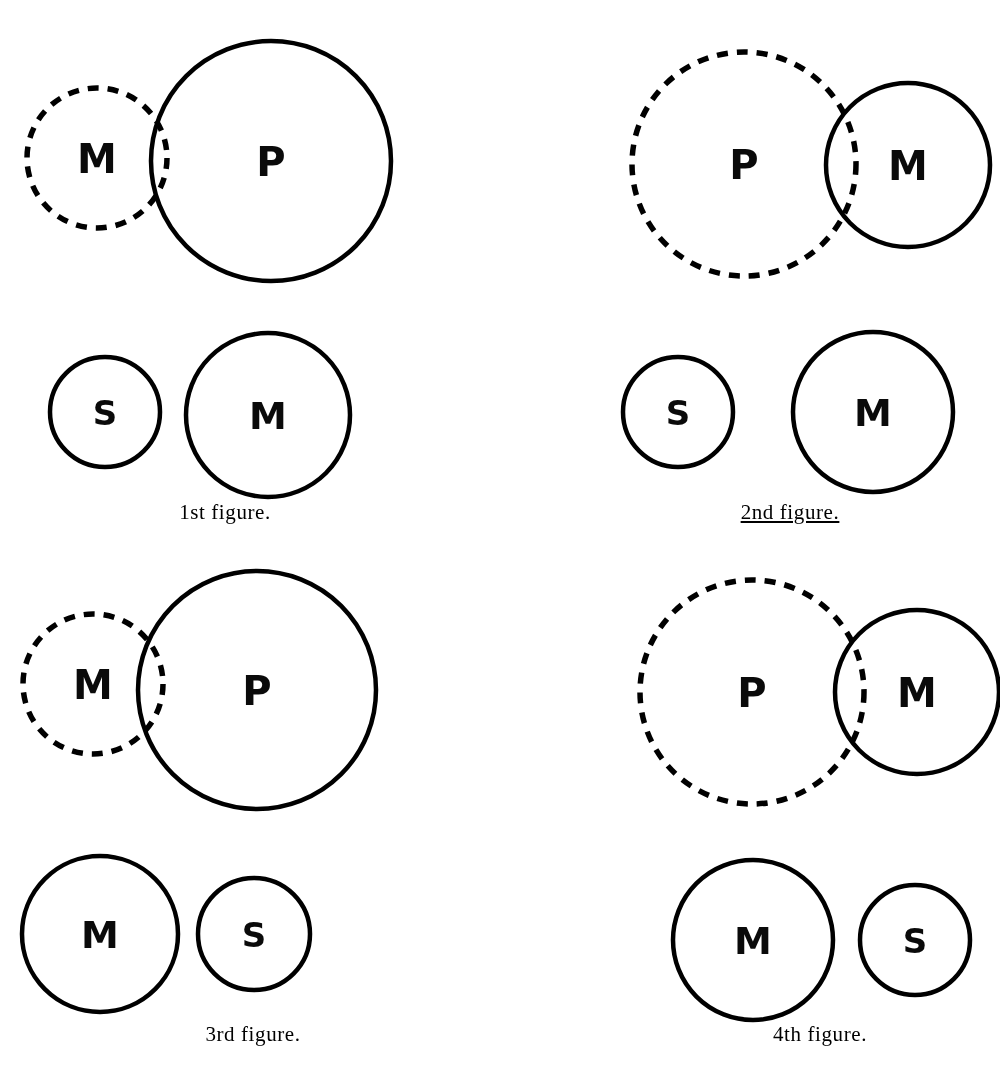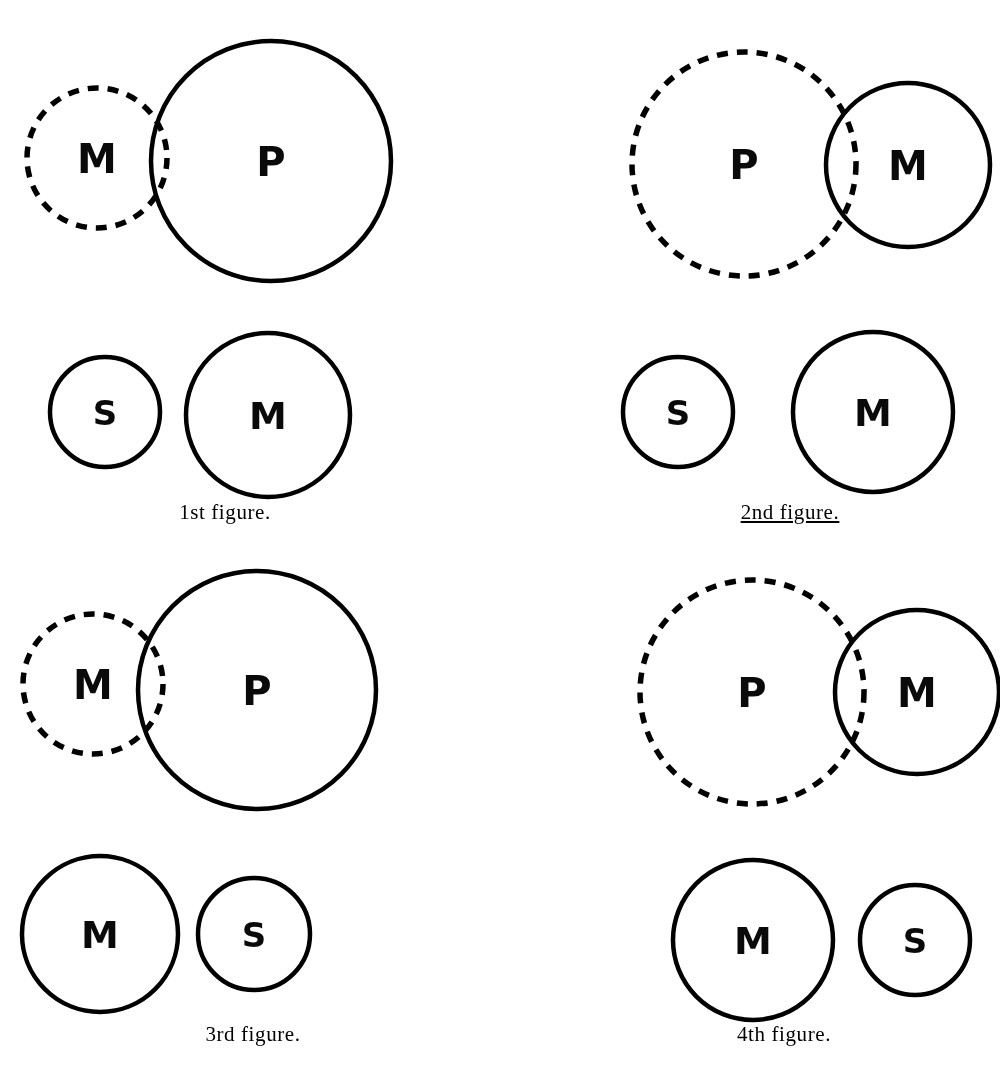--- a/index.html
+++ b/index.html
@@ -99,15 +99,15 @@
           <text x="753" y="941" class="circle-label" font-size="38">M</text>
           <circle cx="915" cy="940" r="55" fill="none" stroke="#000000" stroke-width="4.5"></circle>
           <text x="915" y="941" class="circle-label" font-size="34">S</text>
         </g>
       </g>
     </svg>
   <div id="captions">
       <div class="fig-caption" style="left: 225px; top: 500px;">1st figure.</div>
       <div class="fig-caption" style="left: 790px; top: 500px; text-decoration: underline;">2nd figure.</div>
       <div class="fig-caption" style="left: 213px; top: 1022px; margin-left: 40px;">3rd figure.</div>
-      <div class="fig-caption" style="left: 784px; top: 1022px;">4th figure.</div>
+      <div class="fig-caption" style="left: 820px; top: 1022px;">4th figure.</div>
     </div>
 </div>
 
 </body></html>

